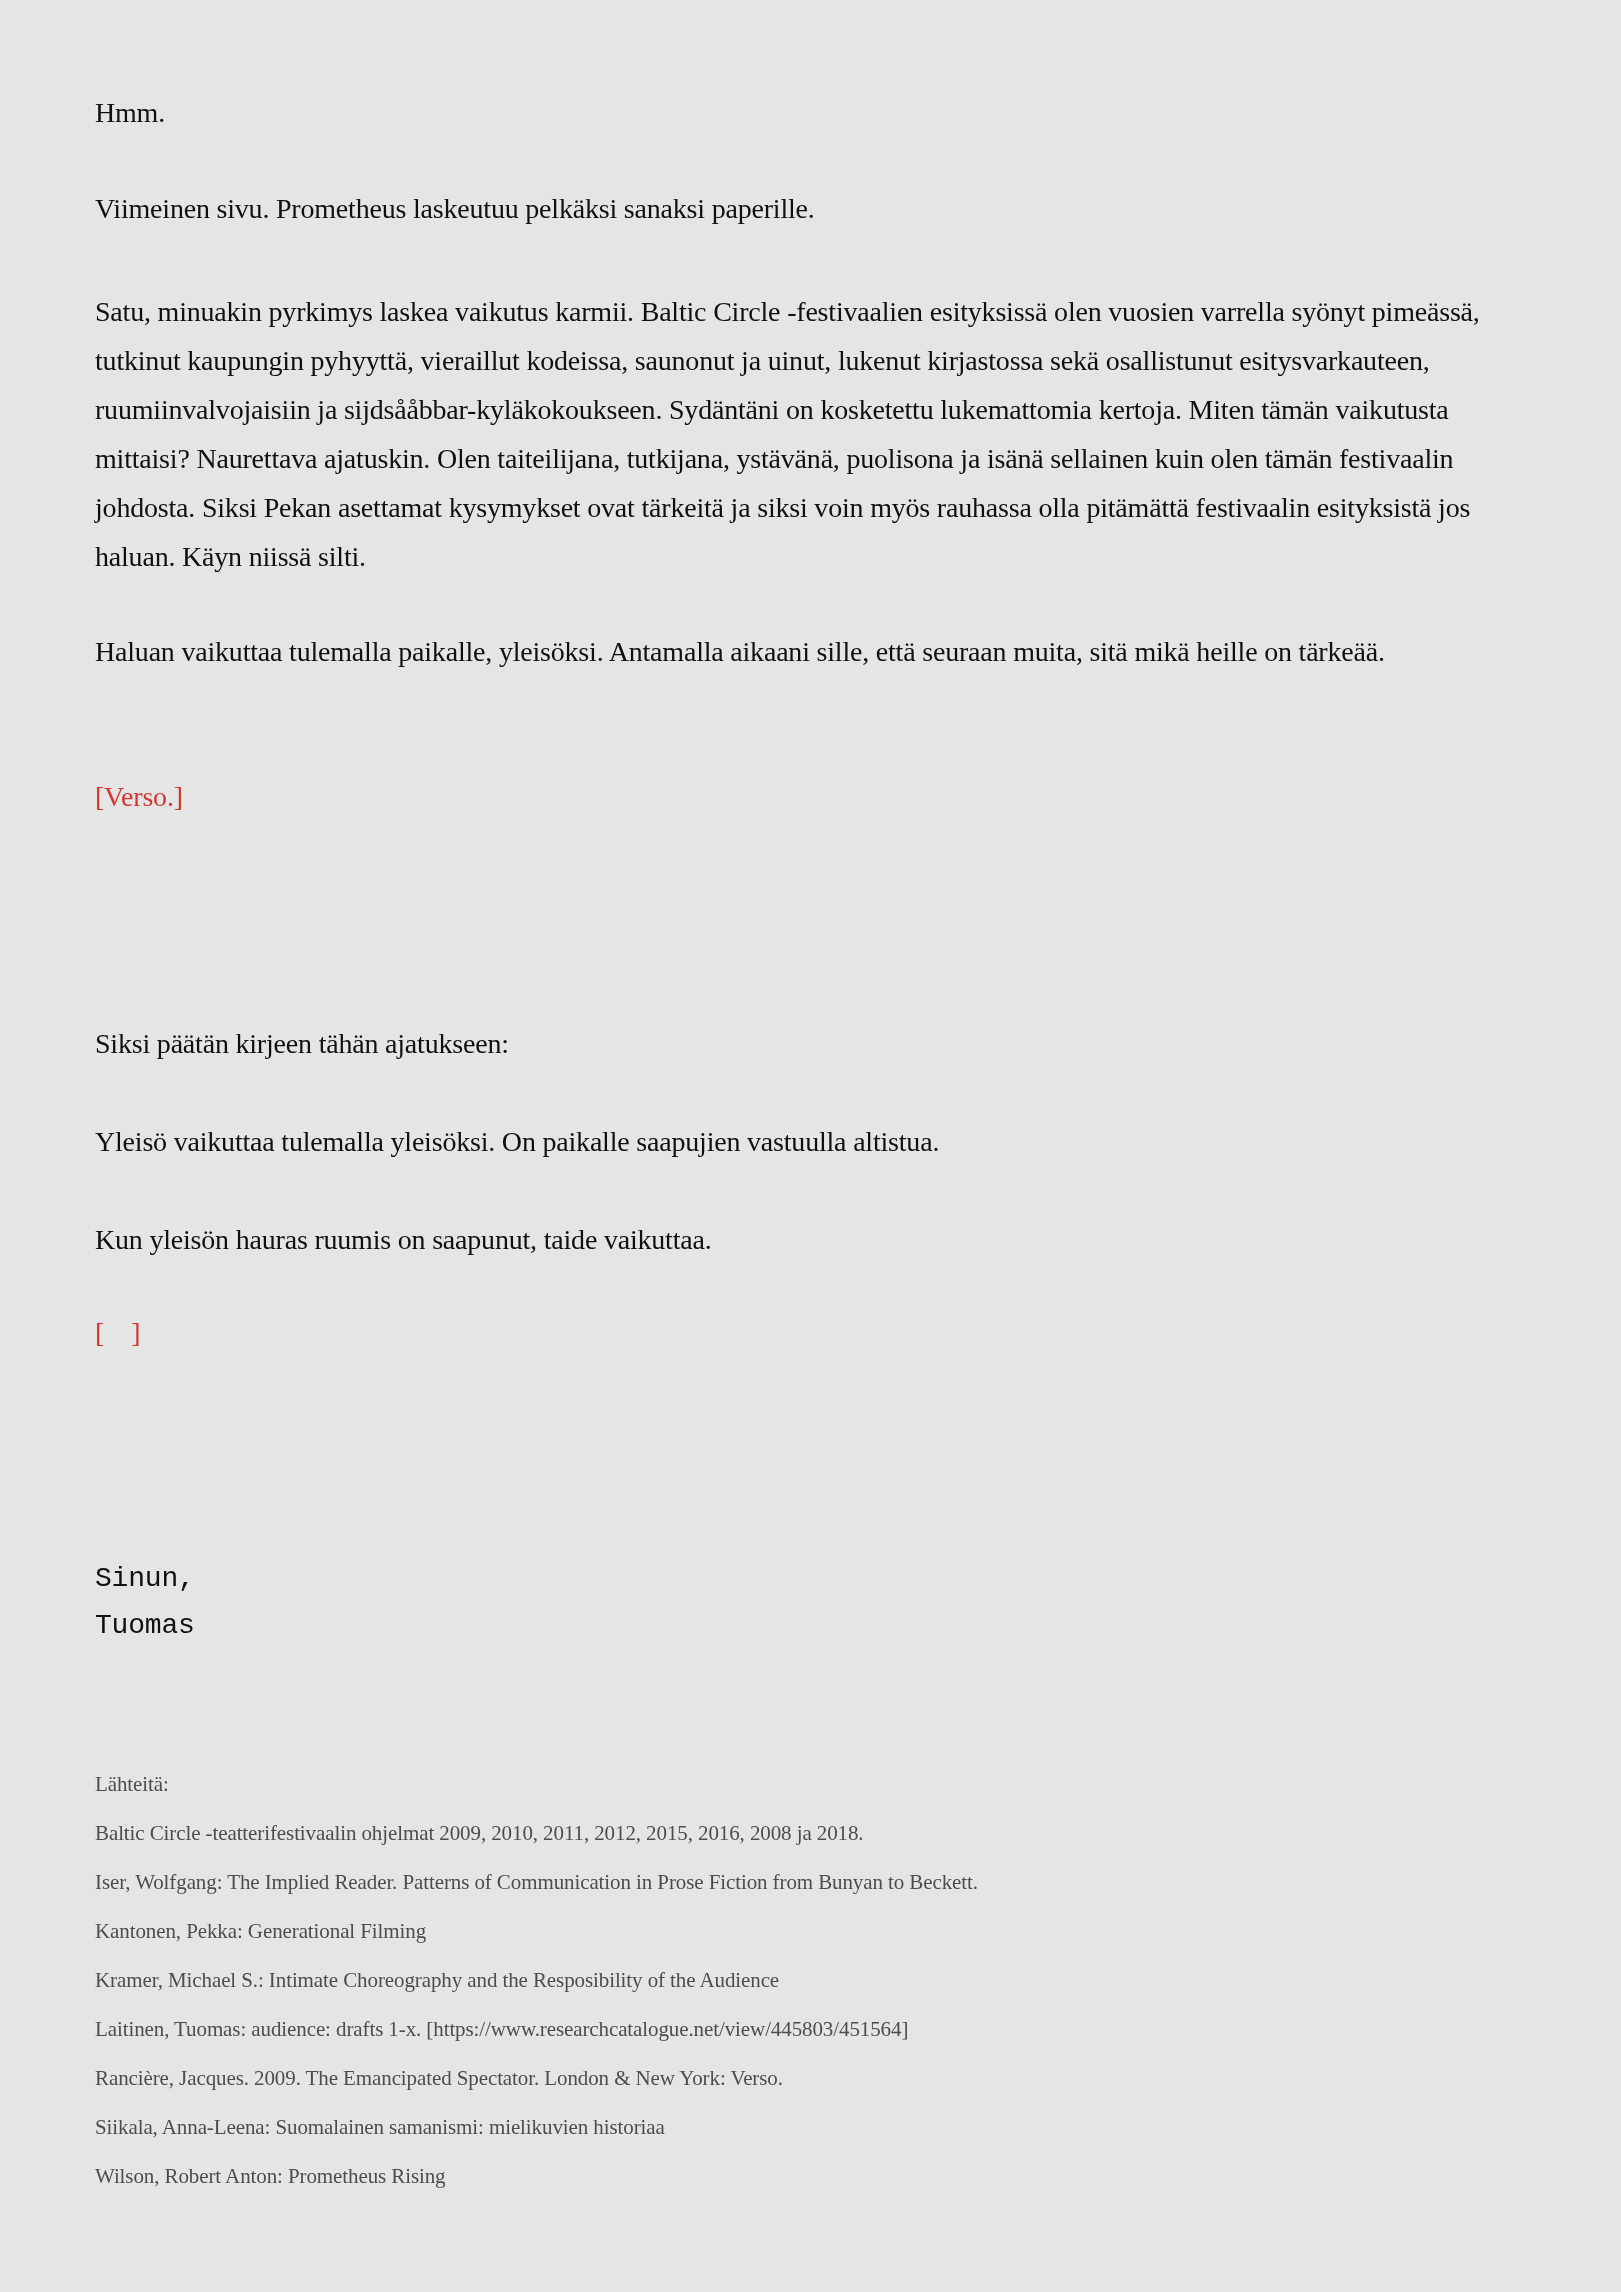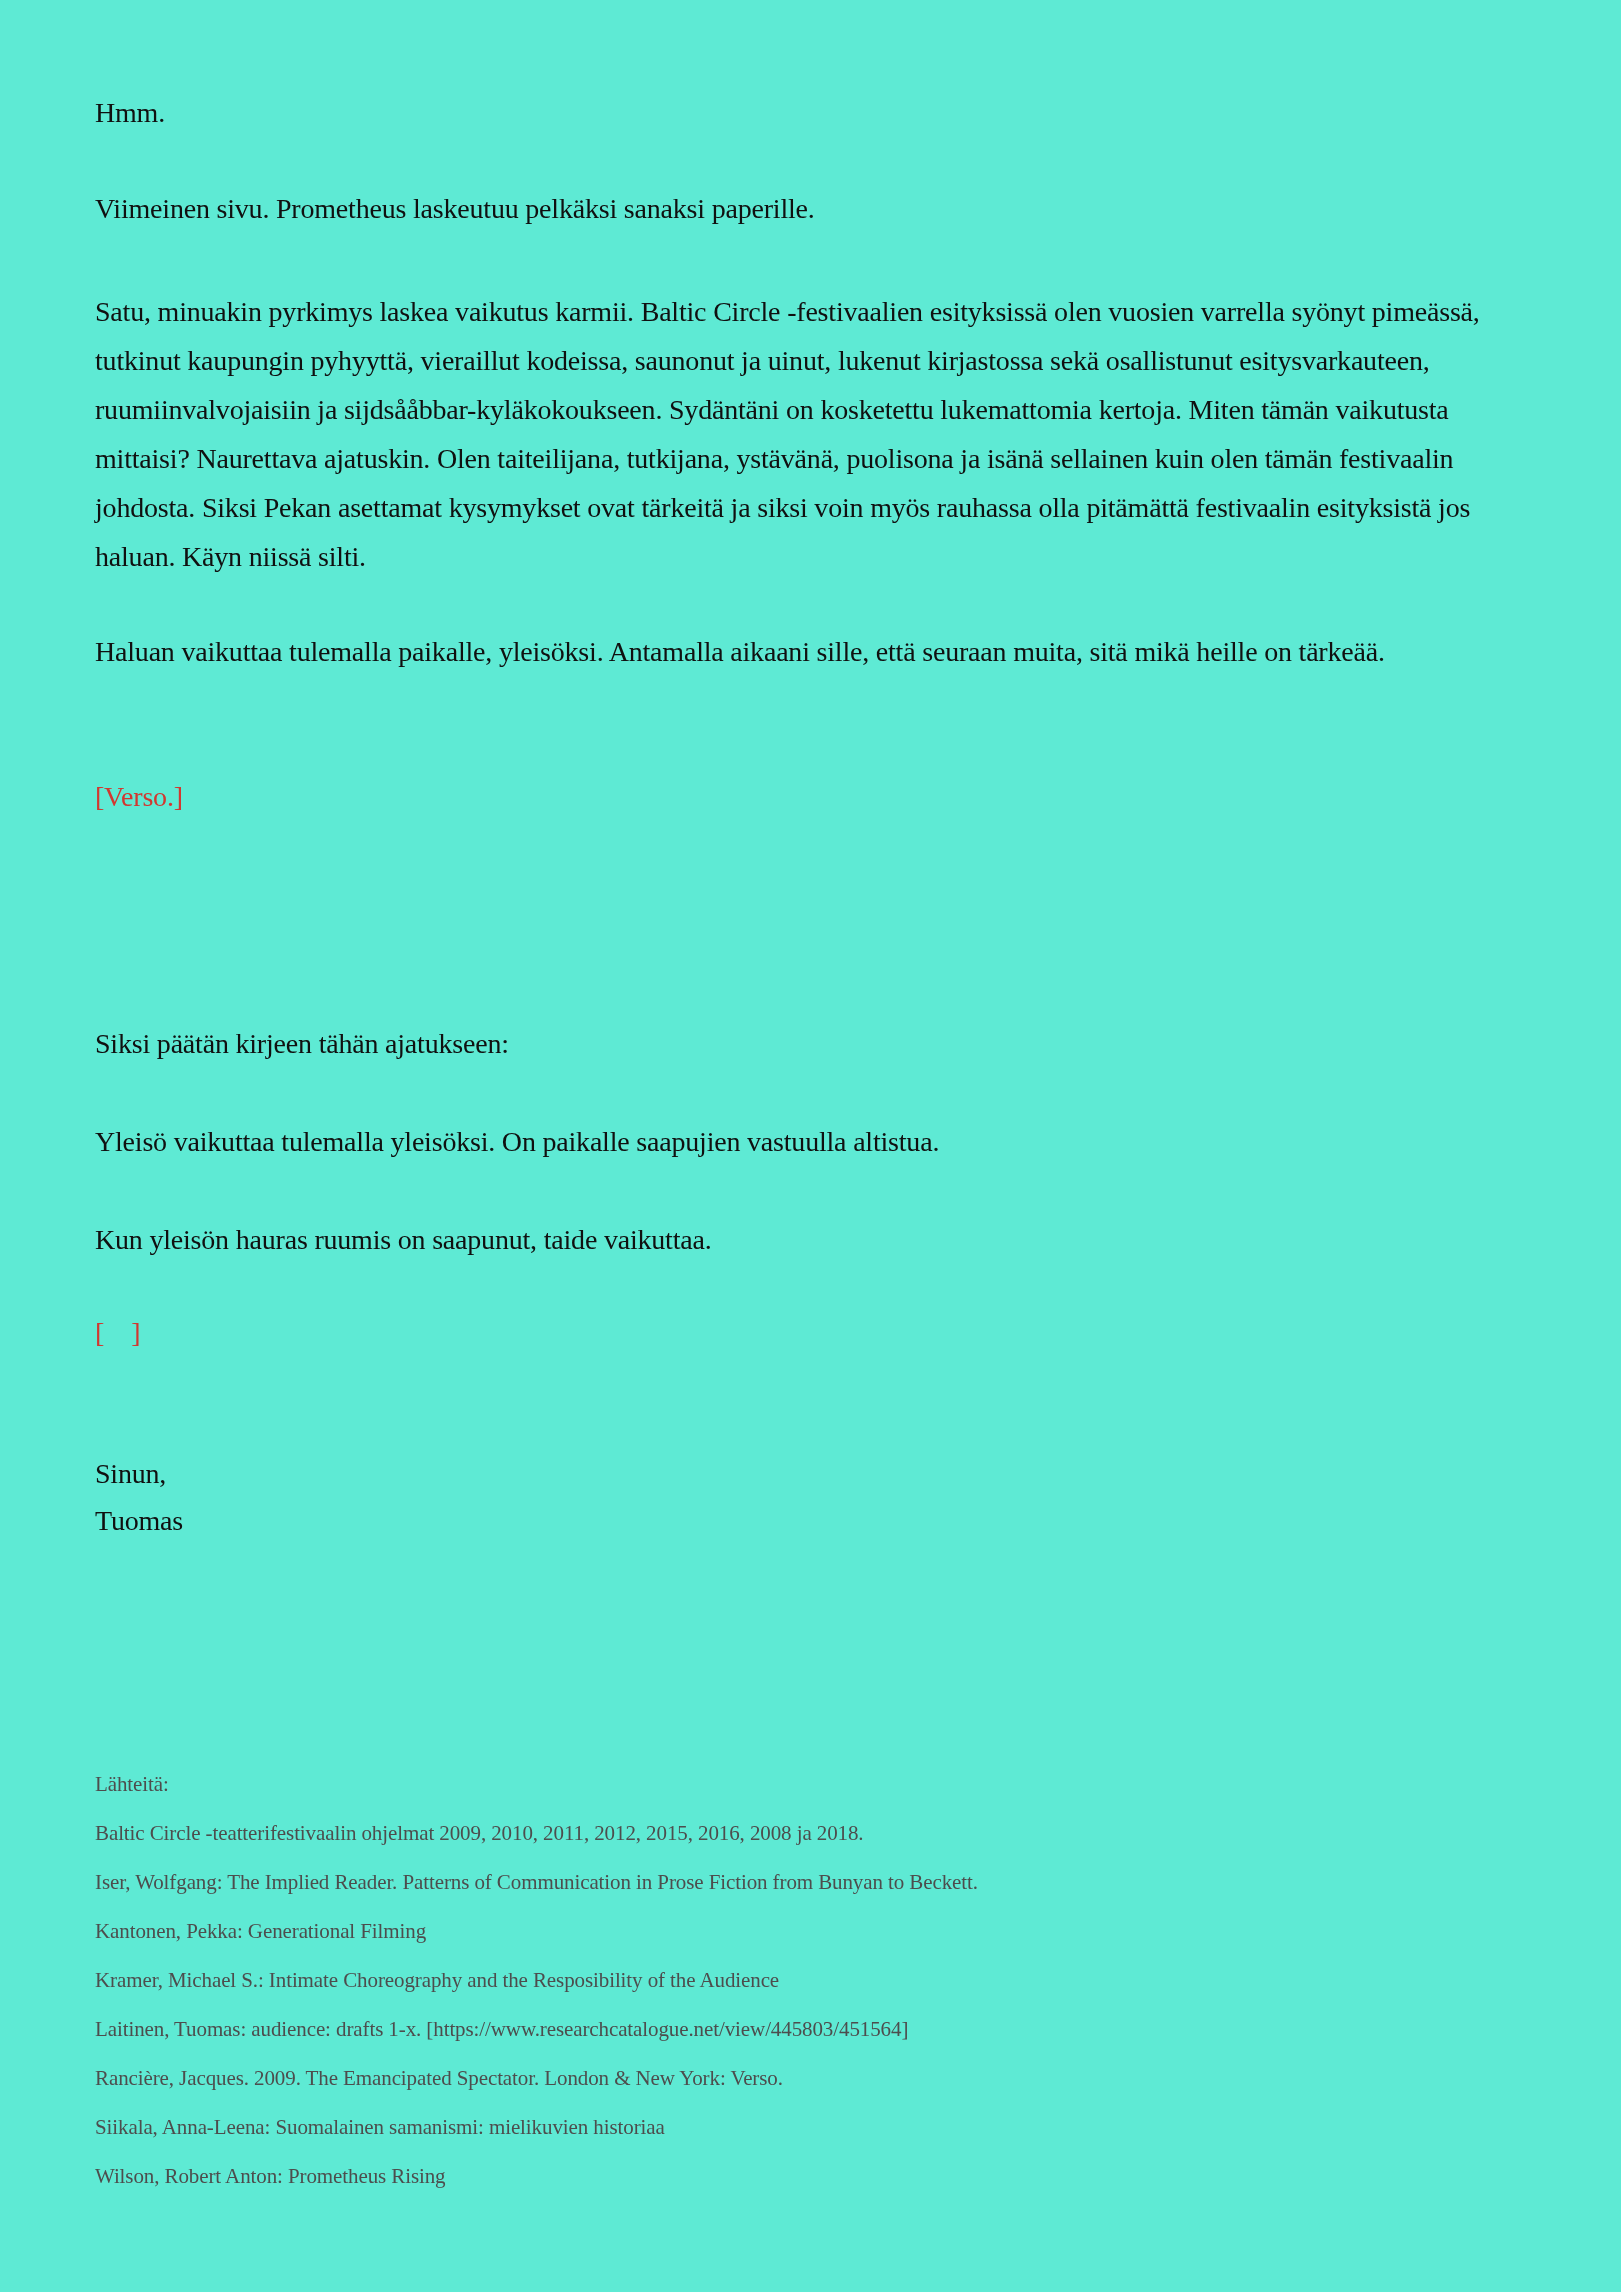--- a/index.html
+++ b/index.html
@@ -1,20 +1,20 @@
 <!DOCTYPE html>
 <html style="--accent-red: #d23730;"><head>
 <meta charset="utf-8">
 <style>
   html, body { margin: 0; padding: 0; background: #ffffff; }
   .page {
     position: relative;
     width: 1621px;
     height: 2293px;
-    background: #5eead4;
+    background: #e5e5e5;
     font-family: "Liberation Serif", "DejaVu Serif", serif;
     color: #101010;
     overflow: hidden;
   }
   .tblock {
     position: absolute;
     left: 95px;
     width: 1433px;
     font-size: 28px;
     line-height: 49px;
@@ -23,21 +23,21 @@
   }
   .p1  { top: 88px;  }
   .p2  { top: 184px; }
   .p3  { top: 287px; }
   .p4  { top: 628px; line-height: 47px; }
   .tauko { top: 772px; color: var(--accent-red); }
   .p5  { top: 1019px; }
   .p6  { top: 1117px; }
   .p7  { top: 1215px; }
   .brackets { top: 1308px; color: var(--accent-red); white-space: pre; }
-  .signoff { top: 1450px; line-height: 47px; }
+  .signoff { top: 1555px; line-height: 47px; font-family: Liberation Mono, monospace; }
   .refs {
     top: 1760px;
     font-size: 21px;
     line-height: 49px;
     color: #4d4d4d;
     letter-spacing: -0.1px;
   }
   .refs div { height: 49px; }
 </style>
 </head>

